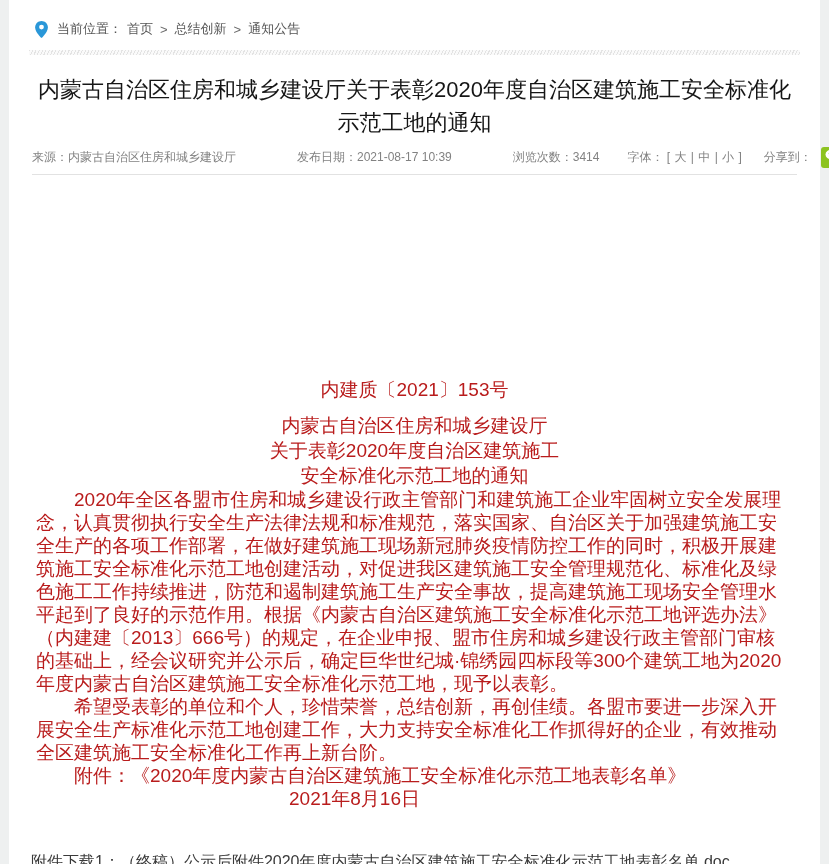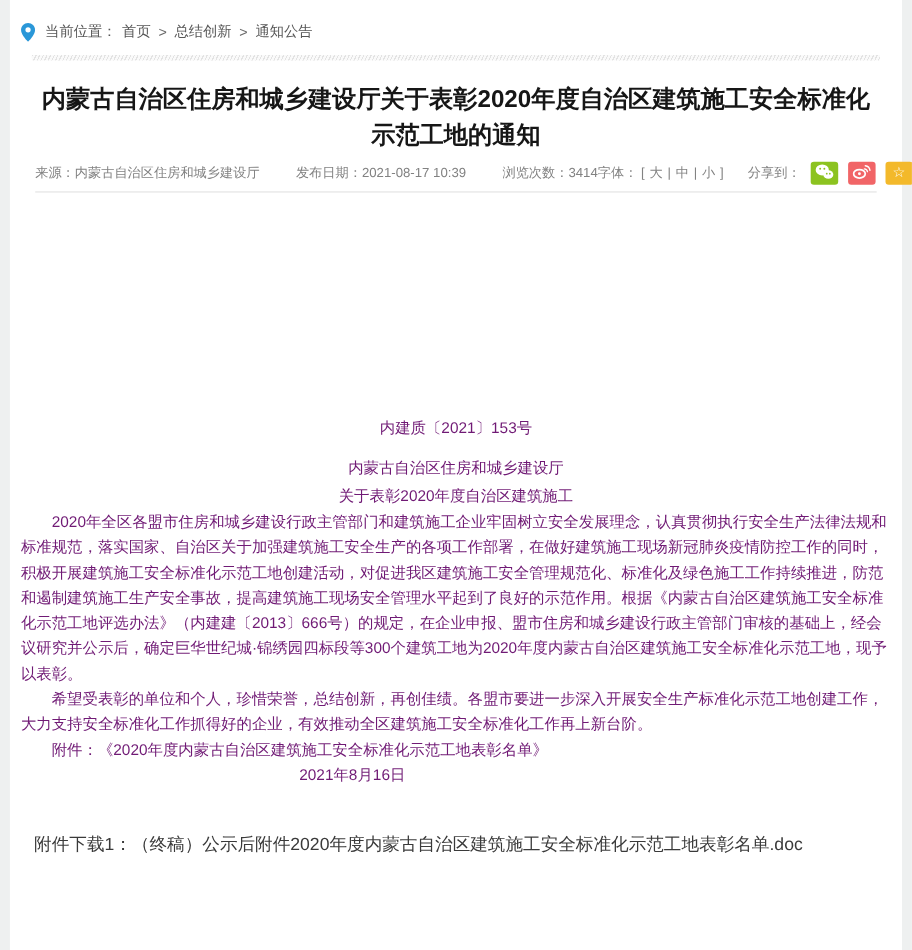--- a/index.html
+++ b/index.html
@@ -8,58 +8,58 @@
     background:#eef0f0;
     font-family:"Liberation Sans","DejaVu Sans",sans-serif;
     overflow:hidden;
   }
   .panel {
     position:absolute; top:0; left:9px; width:811px; height:864px;
     background:#ffffff; box-sizing:border-box;
   }
   
   .breadcrumb {
-    padding:20px 20px 0 10px; display:flex; align-items:center;
+    padding:20px 20px 0 26px; display:flex; align-items:center;
     font-size:13px; color:#565656; gap:5px;
   }
   .breadcrumb a { color:#565656; text-decoration:none; cursor:pointer; }
   .breadcrumb .sep { margin:0 2px; color:#6b6b6b; }
   .pin { display:inline-flex; margin-right:4px; }
   
   .hatch {
     height:5px; margin:12px 20px 0 20px;
     background:repeating-linear-gradient(115deg,#e3e3e3 0 1px,#fafafa 1px 3px);
   }
   
   .title {
     margin:18px 28px 0; text-align:center;
-    font-size:22px; line-height:33px; font-weight:700; color:#161616;
+    font-size:22px; line-height:33px; font-weight:400; color:#161616;
   }
   
   .meta {
     margin-top:5px; padding:0 23px; height:26px;
     display:flex; align-items:center; white-space:nowrap;
-    font-size:12px; color:#828282;
+    font-size:12px; color:#828282;gap:28px;
   }
   .m-date { margin-left:33px; }
   .m-views { margin-left:33px; }
   .meta-right { margin-left:auto; display:flex; align-items:center;text-align:center; }
   .font-ctl a { color:#828282; text-decoration:none; margin:0 1px; cursor:pointer; }
   .share-label { margin-left:22px; }
   .share {
     width:25px; height:21px; border-radius:3px; margin-left:9px;
     display:flex; align-items:center; justify-content:center;
     cursor:pointer; text-decoration:none;
   }
   .wechat { background:#8cc320; }
   .weibo  { background:#f16567; }
   .fav    { background:#f3b92b; color:#fff; font-size:13px; font-weight:700; }
   .rule { margin:4px 23px 0; border-top:1px solid #e2e2e2; }
   
-  .doc { padding:0 10px; font-size:14px; line-height:23px; color:#701a75; }
+  .doc { padding:0 27px; font-size:19px; line-height:23px; color:#b91c1c; }
   .doc p { margin:0; }
   .doc-space { height:203px; }
   .doc-number { text-align:center; margin-bottom:20px; }
   .doc-heading { text-align:center; line-height:25px; }
   .doc-heading.first { margin-top:12px; }
   .salutation { margin-top:8px; }
   .para { text-indent:2em; }
   .attach { margin-top:11px; }
   .doc-date { margin-top:42px; padding-left:253px; }
   .download {
@@ -137,20 +137,21 @@
     </span>
   </div>
 
   <div class="rule"></div>
 
   <div class="doc">
     <div class="doc-space"></div>
     <p class="doc-number">内建质〔2021〕153号</p>
     <p class="doc-heading first">内蒙古自治区住房和城乡建设厅</p>
     <p class="doc-heading">关于表彰2020年度自治区建筑施工</p>
+    <p class="doc-heading">安全标准化示范工地的通知</p>
     <p class="para">2020年全区各盟市住房和城乡建设行政主管部门和建筑施工企业牢固树立安全发展理念，认真贯彻执行安全生产法律法规和标准规范，落实国家、自治区关于加强建筑施工安全生产的各项工作部署，在做好建筑施工现场新冠肺炎疫情防控工作的同时，积极开展建筑施工安全标准化示范工地创建活动，对促进我区建筑施工安全管理规范化、标准化及绿色施工工作持续推进，防范和遏制建筑施工生产安全事故，提高建筑施工现场安全管理水平起到了良好的示范作用。根据《内蒙古自治区建筑施工安全标准化示范工地评选办法》（内建建〔2013〕666号）的规定，在企业申报、盟市住房和城乡建设行政主管部门审核的基础上，经会议研究并公示后，确定巨华世纪城·锦绣园四标段等300个建筑工地为2020年度内蒙古自治区建筑施工安全标准化示范工地，现予以表彰。</p>
     <p class="para">希望受表彰的单位和个人，珍惜荣誉，总结创新，再创佳绩。各盟市要进一步深入开展安全生产标准化示范工地创建工作，大力支持安全标准化工作抓得好的企业，有效推动全区建筑施工安全标准化工作再上新台阶。</p>
     <p class="para attach">附件：《2020年度内蒙古自治区建筑施工安全标准化示范工地表彰名单》</p>
     <p class="doc-date">2021年8月16日</p>
   </div>
 
   <div class="download">
     <span>附件下载1：</span><a>（终稿）公示后附件2020年度内蒙古自治区建筑施工安全标准化示范工地表彰名单.doc</a>
   </div>
 

